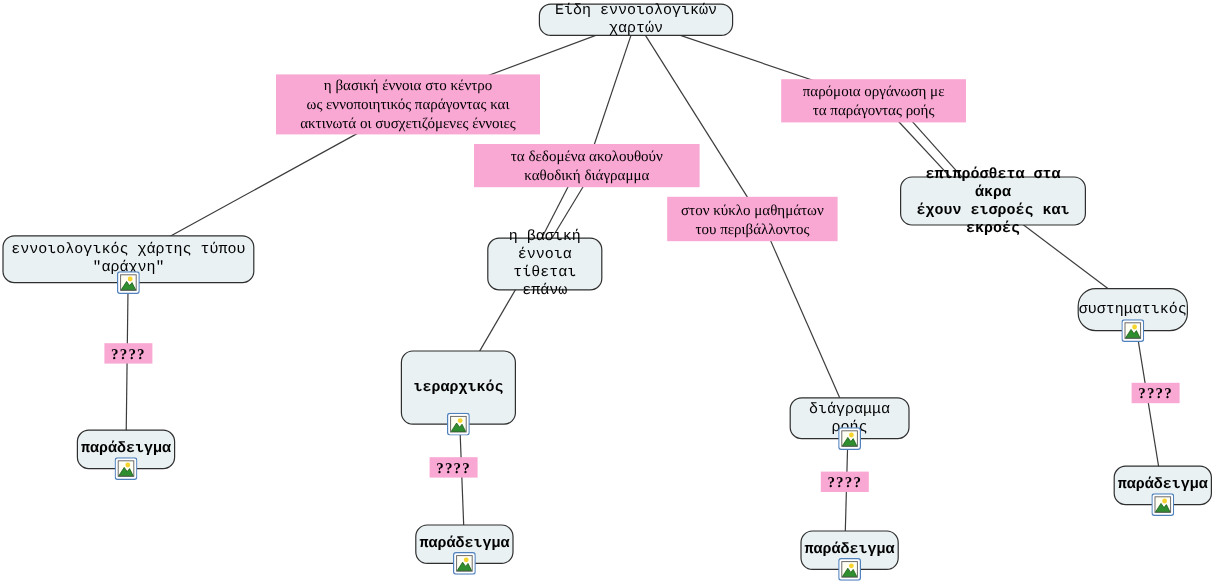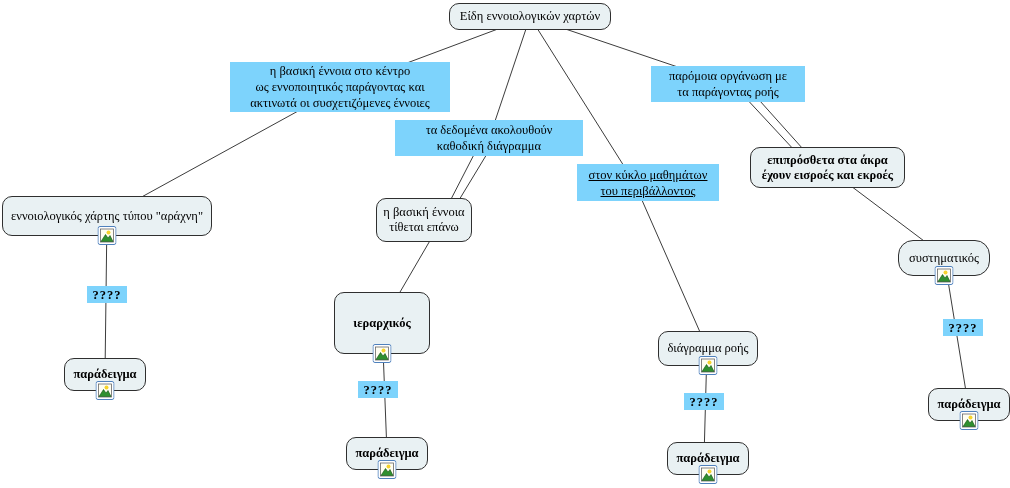--- a/index.html
+++ b/index.html
@@ -8,31 +8,31 @@
     width:1010px;height:488px;
     background:#ffffff;
     font-family:"Liberation Serif","DejaVu Serif",serif;
     overflow:hidden;
   }
   svg.edges{position:absolute;left:0;top:0;z-index:0;}
   svg.edges line{stroke:#3c3c3c;stroke-width:1;}
   .phrase{
     position:absolute;z-index:1;
     display:flex;align-items:center;justify-content:center;
-    background:#7dd3fc;color:#000000;
+    background:#f9a8d4;color:#000000;
     font-size:12.5px;line-height:16px;text-align:center;
     white-space:pre-line;box-sizing:border-box;
   }
   .concept{
     position:absolute;z-index:2;
     display:flex;align-items:center;justify-content:center;
     background:#e9f1f3;color:#000000;
     border:1px solid #2f2f2f;border-radius:10px;
     font-size:12.5px;line-height:15px;text-align:center;
-    box-sizing:border-box;padding:2px 4px;
+    box-sizing:border-box;padding:2px 4px;font-family:Liberation Mono, monospace;
   }
   .concept .lbl{white-space:pre-line;}
   .bold{font-weight:bold;}
   .qmark{font-weight:bold;letter-spacing:1px;}
   .icon-slot{
     position:absolute;left:50%;bottom:-10px;
     transform:translateX(-50%);
     width:19px;height:19px;z-index:3;line-height:0;
     cursor:pointer;
   }
@@ -59,21 +59,21 @@
     <line x1="382" y1="323" x2="387" y2="453"></line>
     <line x1="707" y1="348" x2="704" y2="458"></line>
     <line x1="944" y1="256" x2="968" y2="404"></line>
   </svg>
 
   <div class="phrase" style="left:230px;top:62px;width:220px;height:50px;">η βασική έννοια στο κέντρο
 ως εννοποιητικός παράγοντας και
 ακτινωτά οι συσχετιζόμενες έννοιες</div>
   <div class="phrase" style="left:395px;top:120px;width:188px;height:36px;">τα δεδομένα ακολουθούν
 καθοδική διάγραμμα</div>
-  <div class="phrase" style="left:577px;top:164px;width:142px;height:37px;text-decoration:underline;">στον κύκλο μαθημάτων
+  <div class="phrase" style="left:556px;top:164px;width:142px;height:37px;">στον κύκλο μαθημάτων
 του περιβάλλοντος</div>
   <div class="phrase" style="left:651px;top:66px;width:154px;height:36px;">παρόμοια οργάνωση με
 τα παράγοντας ροής</div>
   <div class="phrase qmark" style="left:87px;top:286px;width:40px;height:17px;">????</div>
   <div class="phrase qmark" style="left:358px;top:381px;width:40px;height:17px;">????</div>
   <div class="phrase qmark" style="left:684px;top:393px;width:40px;height:17px;">????</div>
   <div class="phrase qmark" style="left:943px;top:319px;width:40px;height:17px;">????</div>
 
   <div class="concept" style="left:449px;top:3px;width:162px;height:27px;">
     <span class="lbl">Είδη εννοιολογικών χαρτών</span>
@@ -84,21 +84,21 @@
     <span class="icon-slot">
   <svg width="19" height="19" viewBox="0 0 19 19">
     <rect x="0.5" y="0.5" width="18" height="18" rx="2" fill="#ffffff" stroke="#4f81bd"></rect>
     <rect x="3" y="3" width="13" height="13" fill="#fffef2" stroke="#666666" stroke-width="0.8"></rect>
     <circle cx="11" cy="6.5" r="2" fill="#f6d32d"></circle>
     <path d="M3.5 15.5 L8 8.5 L10.5 12 L12.5 9.5 L15.5 15.5 Z" fill="#2f8f2f" stroke="#145214" stroke-width="0.6"></path>
   </svg>
 </span>
   </div>
 
-  <div class="concept" style="left:376px;top:198px;width:96px;height:44px;">
+  <div class="concept" style="left:406px;top:198px;width:96px;height:44px;">
     <span class="lbl">η βασική έννοια
 τίθεται επάνω</span>
   </div>
 
   <div class="concept bold" style="left:334px;top:292px;width:96px;height:62px;text-align:right;">
     <span class="lbl">ιεραρχικός</span>
     <span class="icon-slot">
   <svg width="19" height="19" viewBox="0 0 19 19">
     <rect x="0.5" y="0.5" width="18" height="18" rx="2" fill="#ffffff" stroke="#4f81bd"></rect>
     <rect x="3" y="3" width="13" height="13" fill="#fffef2" stroke="#666666" stroke-width="0.8"></rect>

